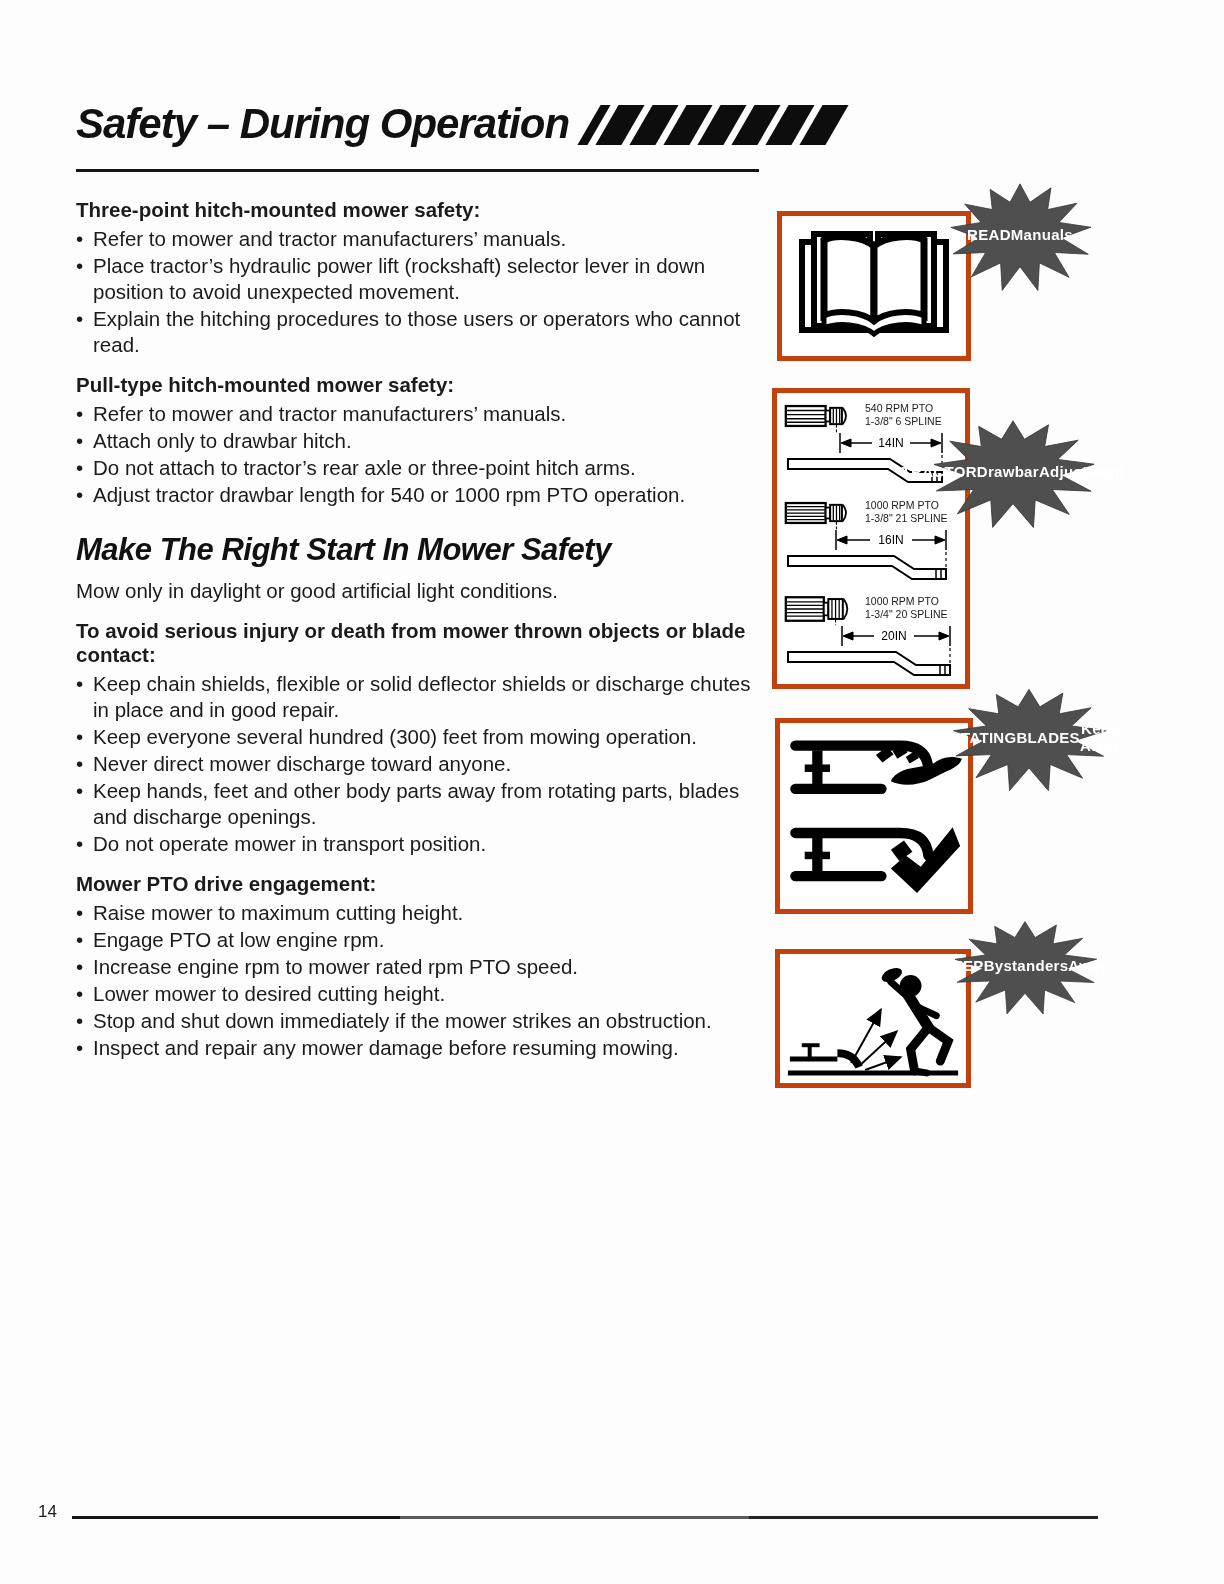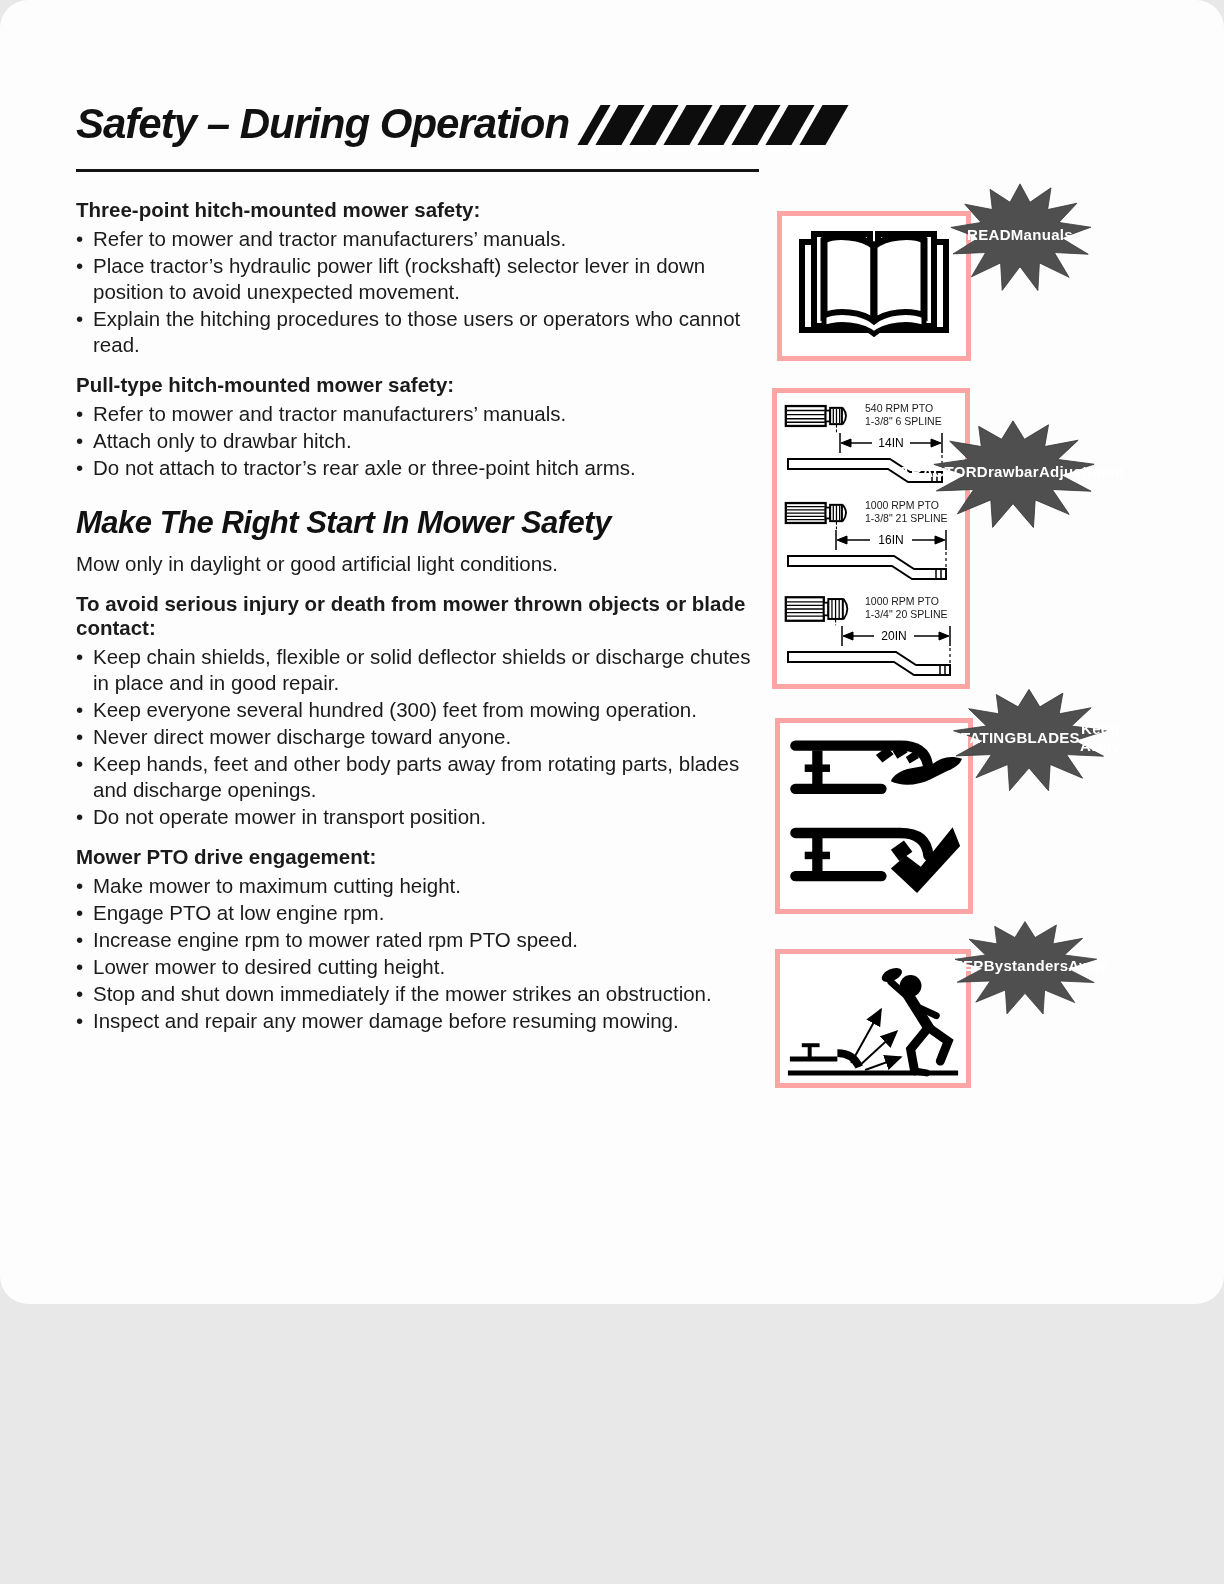--- a/index.html
+++ b/index.html
@@ -1,18 +1,18 @@
 <!DOCTYPE html>
 <html><head>
 <meta charset="utf-8">
 <style>
   html,body { margin:0; padding:0; background:#e8e8e8; }
-  .page { position:relative; width:1224px; height:1304px; background:#fdfdfd;
+  .page { position:relative; width:1224px; height:1584px; background:#fdfdfd;
           color:#1b1b1b; font-family:"Liberation Sans", sans-serif; overflow:hidden;
-          margin:0 auto;border-radius:28px; }
+          margin:0 auto; }
 
   
   .header-row { position:absolute; left:76px; top:100px; display:flex; align-items:center; gap:20px; }
   .page-title { margin:0; font-size:42px; font-weight:bold; font-style:italic;
                 letter-spacing:-1px; white-space:nowrap; color:#111; }
   .slashes { display:flex; gap:8px; height:40px; margin-top:2px; }
   .slash { width:26px; background:#0d0d0d; transform:skewX(-30deg); }
   .slash.thin { width:10px; }
   .header-rule { position:absolute; left:76px; top:169px; width:683px; height:3px; background:#141414; }
 
@@ -21,21 +21,21 @@
   h2.sec { margin:0 0 10px 0; font-size:31px; font-style:italic; font-weight:bold;
            letter-spacing:-0.5px; color:#111; }
   h2.sec.second { margin-top:24px; }
   .runin { margin:15px 0 4px 0; font-size:20.5px; font-weight:bold; white-space:pre-line; }
   .intro { margin:2px 0 12px 0; font-size:20.5px; line-height:26px; }
   ul.blist { list-style:none; margin:0; padding:0; font-size:20.5px; line-height:26px; }
   ul.blist li { position:relative; padding-left:17px; margin:1px 0; white-space:pre-line; }
   ul.blist li::before { content:"\2022"; position:absolute; left:0; top:0; }
 
   
-  .figbox { position:absolute; box-sizing:border-box; border:5px solid #fca5a5; background:#fff; }
+  .figbox { position:absolute; box-sizing:border-box; border:5px solid #c2410c; background:#fff; }
   #box-book      { left:777px; top:211px; width:194px; height:150px; }
   #box-drawbar   { left:772px; top:388px; width:198px; height:301px;
                    padding:6px 6px 6px 7px; display:flex; flex-direction:column; justify-content:space-between; }
   #box-blades    { left:775px; top:718px; width:198px; height:196px;
                    display:flex; flex-direction:column; justify-content:space-around; padding:2px; }
   #box-bystander { left:775px; top:949px; width:196px; height:139px; }
   .figbox svg.fill { display:block; width:100%; height:100%; }
 
   
   .pto-diagram { display:flex; flex-direction:column; }
@@ -92,40 +92,41 @@
 position to avoid unexpected movement.</li>
       <li>Explain the hitching procedures to those users or operators who cannot
 read.</li>
     </ul>
 
     <div class="runin">Pull-type hitch-mounted mower safety:</div>
     <ul class="blist">
       <li>Refer to mower and tractor manufacturers’ manuals.</li>
       <li>Attach only to drawbar hitch.</li>
       <li>Do not attach to tractor’s rear axle or three-point hitch arms.</li>
+      <li>Adjust tractor drawbar length for 540 or 1000 rpm PTO operation.</li>
     </ul>
 
     <h2 class="sec second">Make The Right Start In Mower Safety</h2>
     <div class="intro">Mow only in daylight or good artificial light conditions.</div>
 
     <div class="runin">To avoid serious injury or death from mower thrown objects or blade
 contact:</div>
     <ul class="blist">
       <li>Keep chain shields, flexible or solid deflector shields or discharge chutes
 in place and in good repair.</li>
       <li>Keep everyone several hundred (300) feet from mowing operation.</li>
       <li>Never direct mower discharge toward anyone.</li>
       <li>Keep hands, feet and other body parts away from rotating parts, blades
 and discharge openings.</li>
       <li>Do not operate mower in transport position.</li>
     </ul>
 
     <div class="runin">Mower PTO drive engagement:</div>
     <ul class="blist">
-      <li>Make mower to maximum cutting height.</li>
+      <li>Raise mower to maximum cutting height.</li>
       <li>Engage PTO at low engine rpm.</li>
       <li>Increase engine rpm to mower rated rpm PTO speed.</li>
       <li>Lower mower to desired cutting height.</li>
       <li>Stop and shut down immediately if the mower strikes an obstruction.</li>
       <li>Inspect and repair any mower damage before resuming mowing.</li>
     </ul>
   </div>
 
   <div class="figbox" id="box-book">
     <svg class="fill" viewBox="0 0 184 140">

